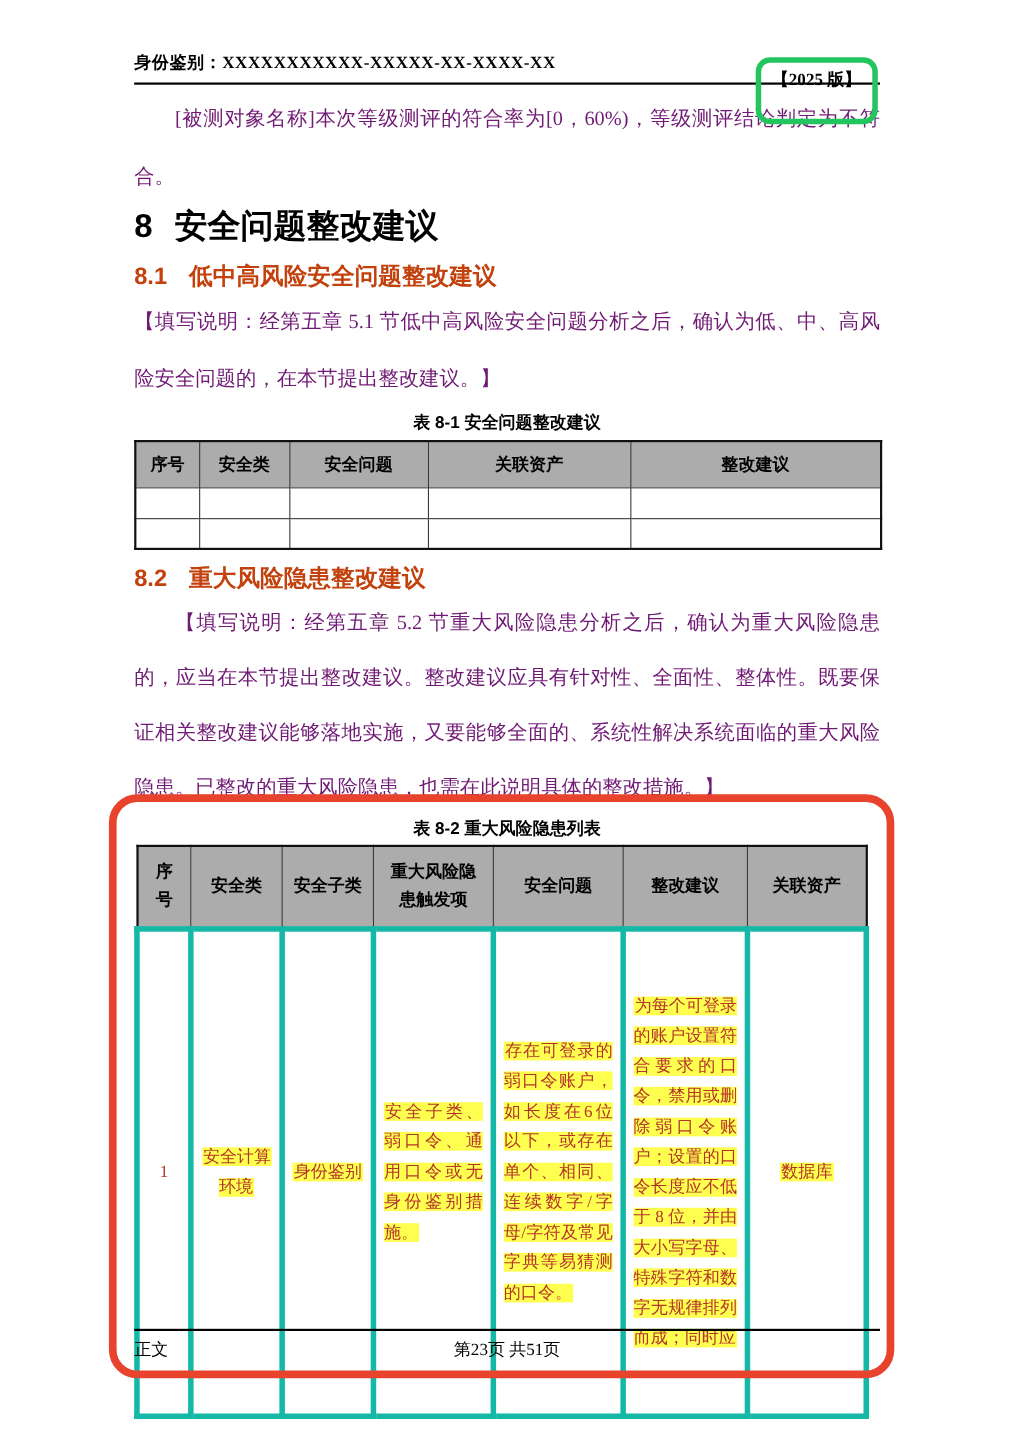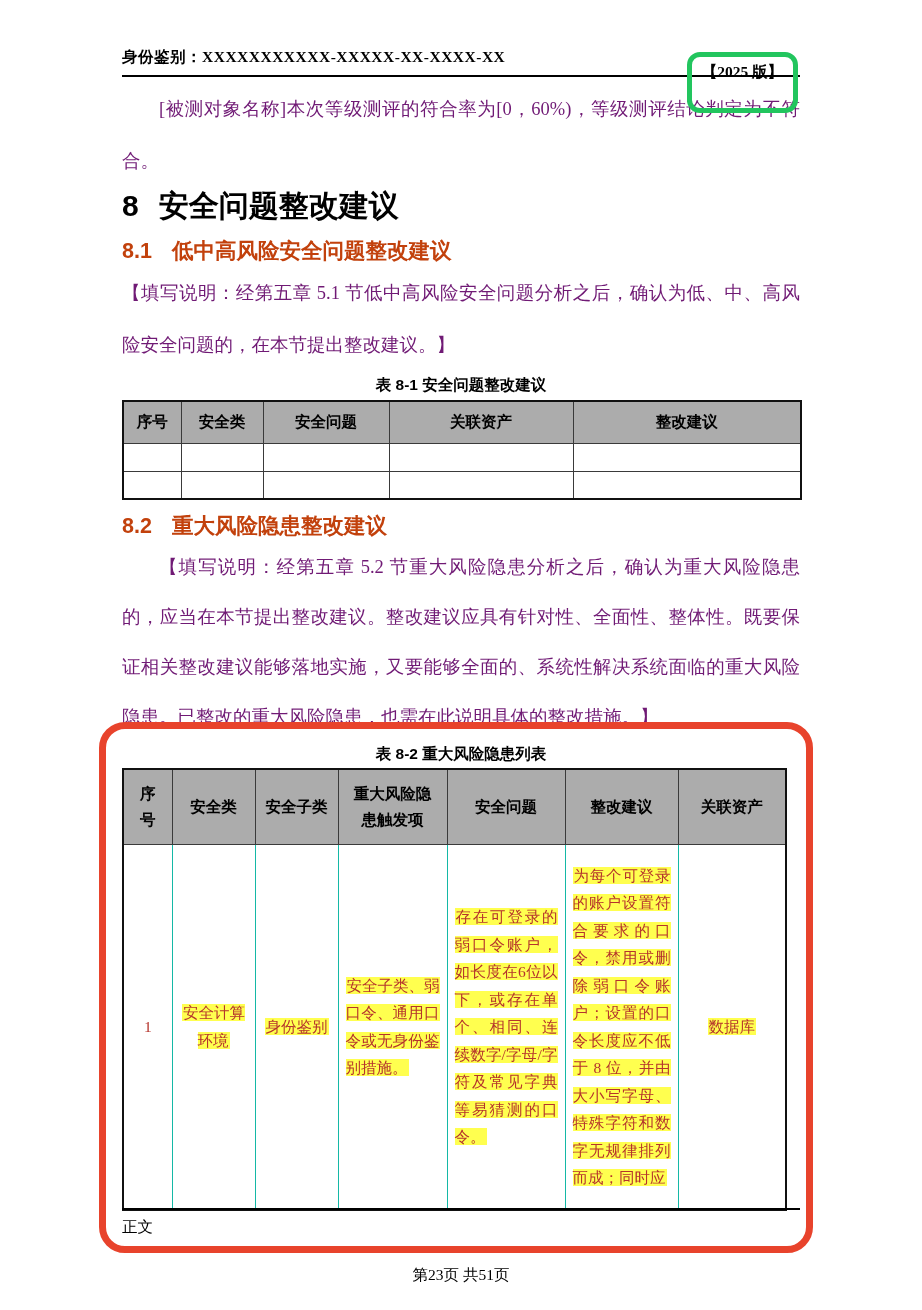--- a/index.html
+++ b/index.html
@@ -74,46 +74,46 @@
   .sec2 { position:absolute; left:122px; top:740px; width:678px; z-index:1; }
   .t2 { width:663px; margin-top:4px; border:2px solid #111; }
   .t2 th {
     background:#acacac; height:75px;
     font-size:15.5px; font-weight:bold; line-height:26px;
     border:1px solid #3a3a3a;
     text-align:center; vertical-align:middle;
     padding:0 9px;
   }
   .t2 td {
-    border:1px solid #14b8a6;
+    border:5px solid #14b8a6;
     font-size:15.5px; line-height:27.5px;
     color:#b5342c;
     vertical-align:middle;
     padding:12px 7px;
-    height:366px;
+    height:443px;
   }
   .td-center { text-align:center; }
   .td-just { text-align:justify; }
   mark.hl { background:#ffff4f; color:#b5342c; padding:0 1px; }
   
   .annotation-box {
     position:absolute; left:99px; top:722px;
     width:714px; height:531px;
     border:7px solid #e8432c; border-radius:26px;
     z-index:5; pointer-events:none;
   }
   
   .footer {
     position:absolute; left:122px; top:1208px; width:678px; z-index:2;
     border-top:2px solid #000;
     padding-top:7px;
   }
   .footer-inner { position:relative; height:22px; font-size:15.5px; }
   .footer-left { position:absolute; left:0; top:0; }
-  .footer-center { position:absolute; left:0; right:0; text-align:center;margin-top:48px; }
+  .footer-center { position:absolute; left:0; right:0; text-align:center; }
 </style>
 </head>
 <body>
 
 <div class="page">
 
   <div class="hdr">
     <span class="hdr-text">身份鉴别：XXXXXXXXXXX-XXXXX-XX-XXXX-XX</span>
   </div>
   <div class="badge-abs">

